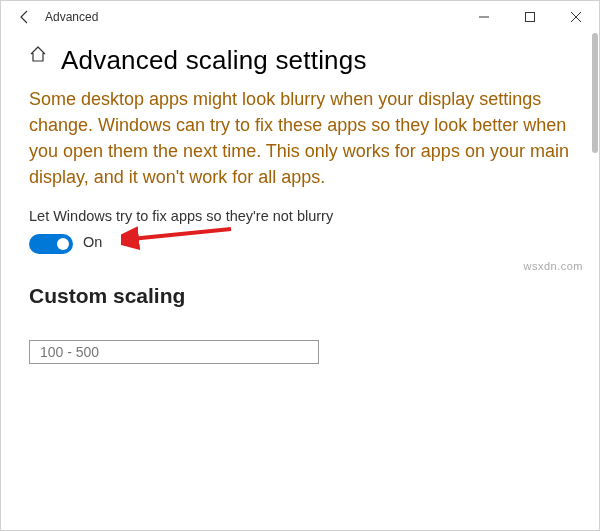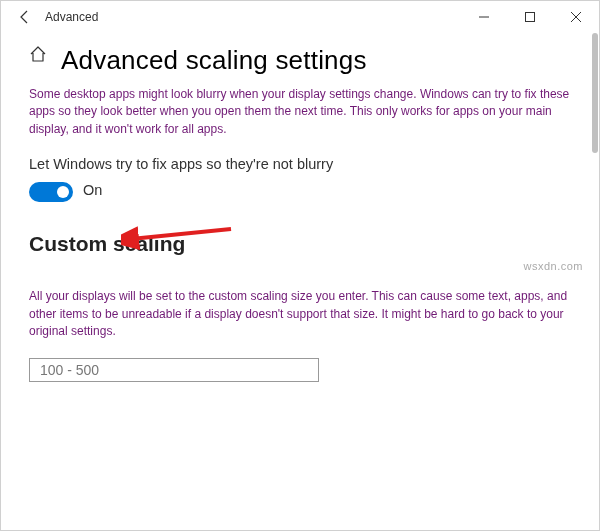--- a/index.html
+++ b/index.html
@@ -58,23 +58,23 @@
     .home-icon {
       font-size: 18px;
       color: #333;
     }
     .page-title {
       font-size: 26px;
       font-weight: 400;
       letter-spacing: 0.2px;
     }
     .body-text {
-      font-size: 12px;
+      font-size: 18px;
       line-height: 1.45;
-      color: #701a75;
+      color: #a16207;
       margin-bottom: 18px;
     }
     .toggle-label {
       font-size: 14.5px;
       color: #333;
       margin-bottom: 10px;
     }
     .toggle-row {
       display: flex;
       gap: 10px;
@@ -201,21 +201,20 @@
 
   <div class="toggle-row">
     <div class="toggle">
       <div class="toggle-knob"></div>
     </div>
     <span class="toggle-state">On</span>
   </div>
 
   <h2 class="section-title">Custom scaling</h2>
 
-  <p class="body-text">All your displays will be set to the custom scaling size you enter. This can cause some text, apps, and other items to be unreadable if a display doesn't support that size. It might be hard to go back to your original settings.</p>
 
 
   <input type="text" class="scaling-input" placeholder="100 - 500" style="">
 
 </div>
 
 <svg class="arrow" width="120" height="40" viewBox="0 0 120 40">
   <defs>
     <marker id="ah" markerWidth="10" markerHeight="10" refX="2" refY="3" orient="auto">
       <path d="M0,0 L0,6 L8,3 z" fill="#e02020"></path>

